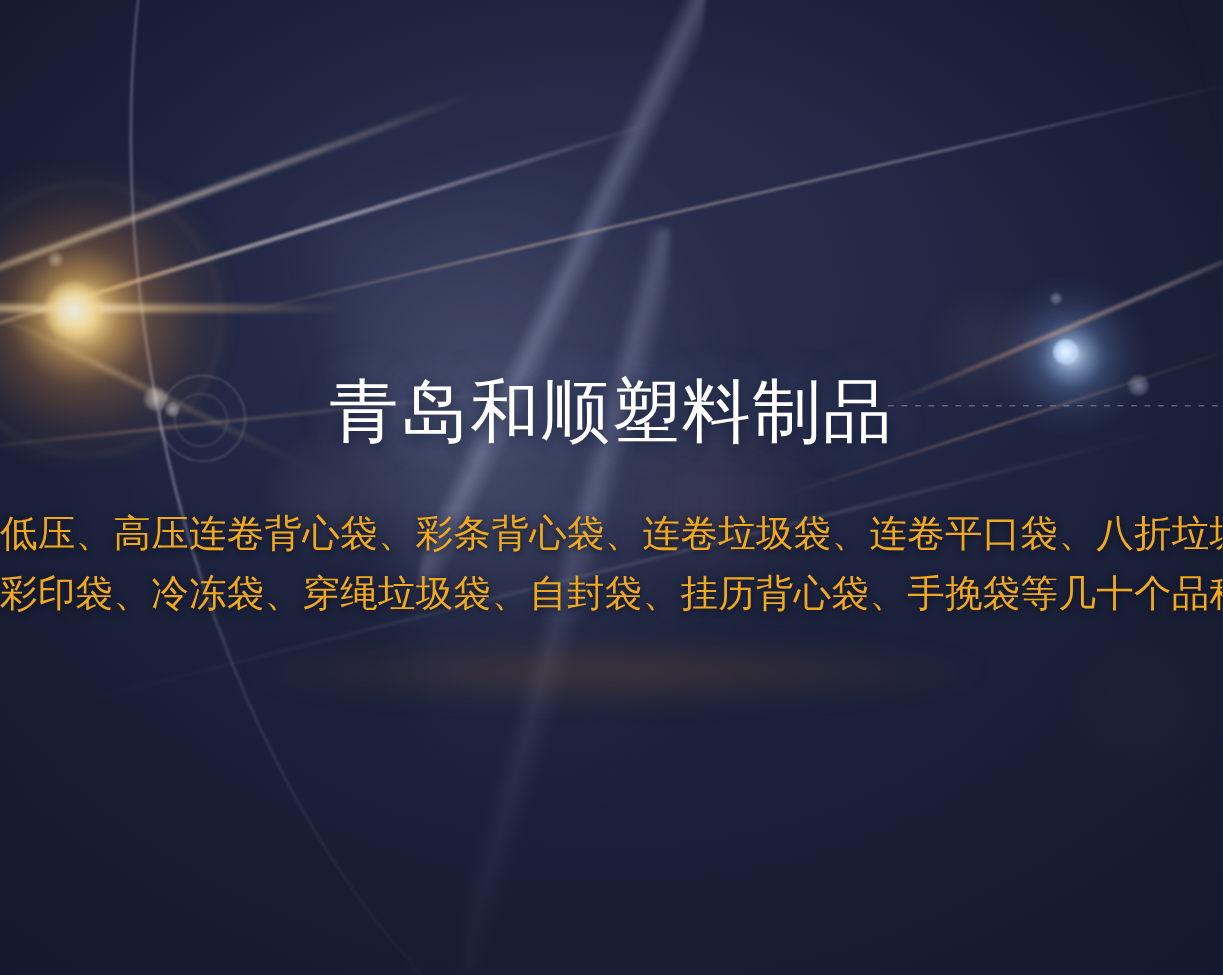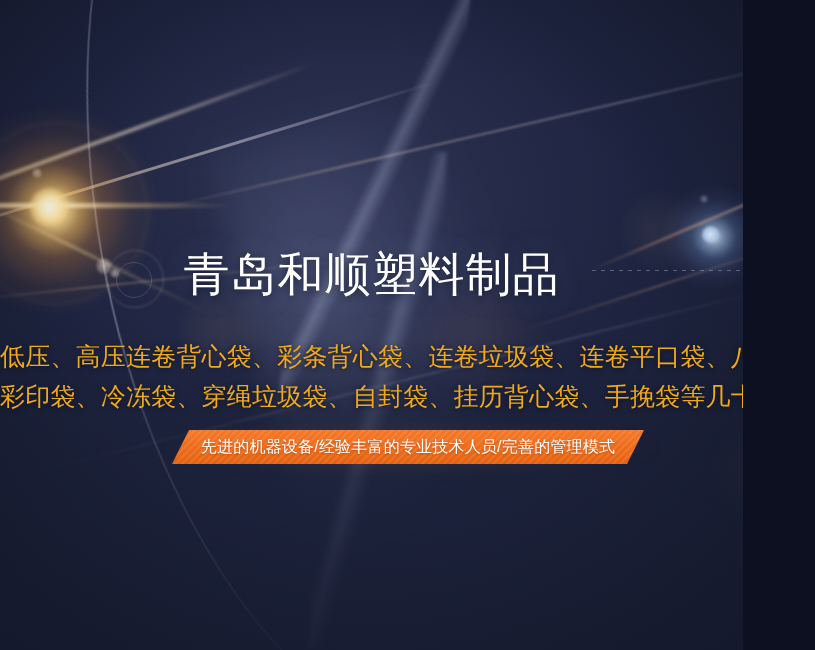--- a/index.html
+++ b/index.html
@@ -7,21 +7,21 @@
     margin: 0;
     padding: 0;
     background: #0d1020;
   }
   body {
     font-family: "Liberation Sans", "DejaVu Sans", sans-serif;
   }
 
   #banner {
     position: relative;
-    width: 743px;
+    width: 815px;
     height: 650px;
     overflow: hidden;
     background: #0c4a6e;
   }
 
   
 
   .bg-base {
     position: absolute;
     inset: 0;
@@ -415,19 +415,15 @@
 
     <div class="title">青岛和顺塑料制品</div>
 
     <div class="subtitle">
       <span class="line">低压、高压连卷背心袋、彩条背心袋、连卷垃圾袋、连卷平口袋、八折垃圾袋、</span>
       <span class="line">彩印袋、冷冻袋、穿绳垃圾袋、自封袋、挂历背心袋、手挽袋等几十个品种</span>
     </div>
 
     <div class="ribbon-glow"></div>
 
-    <div class="ribbon">
-      <div class="ribbon-shape"></div>
-      <div class="ribbon-text">先进的机器设备/经验丰富的专业技术人员/完善的管理模式</div>
-    </div>
 
   </div>
 </div>
 
 </body></html>

